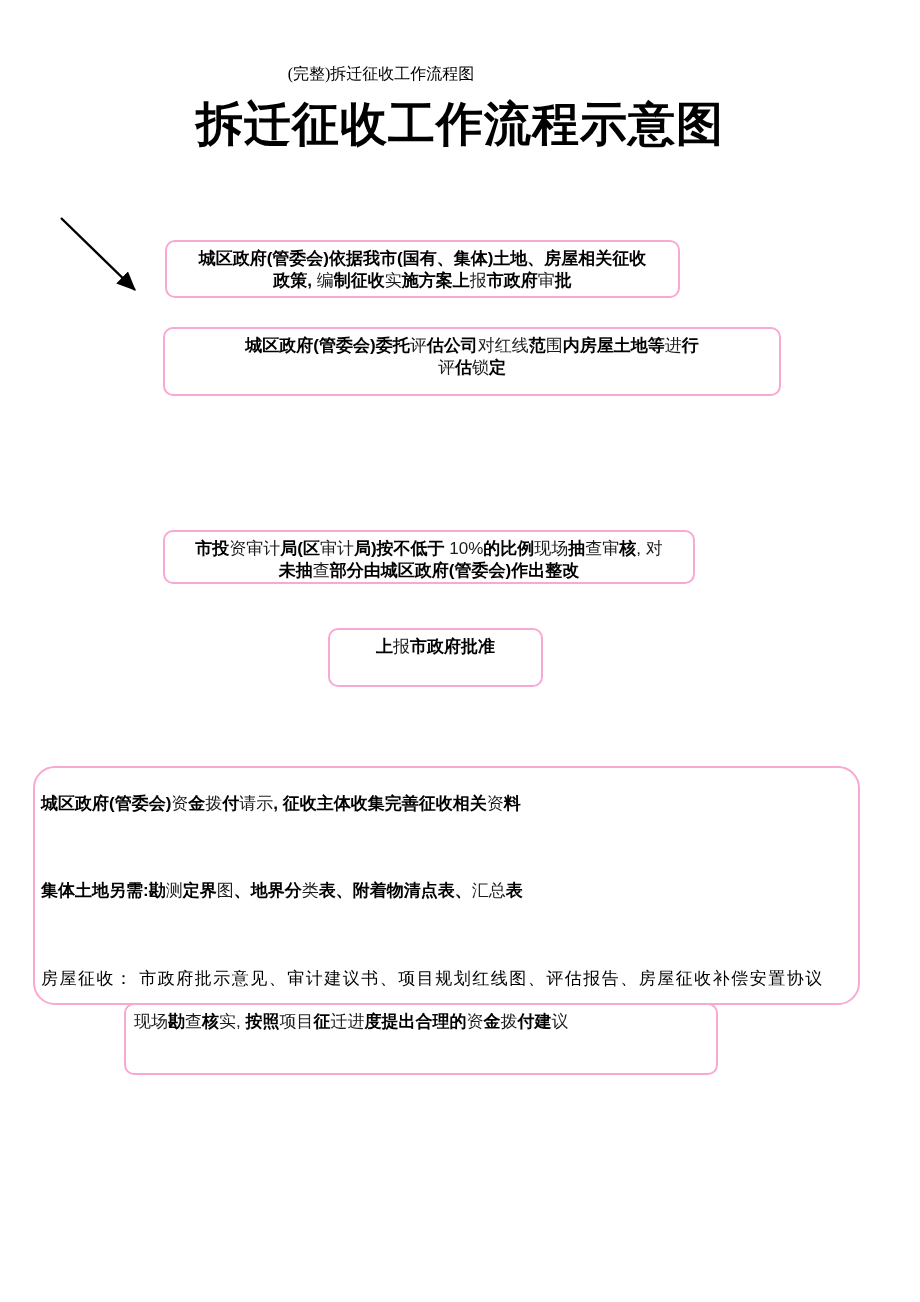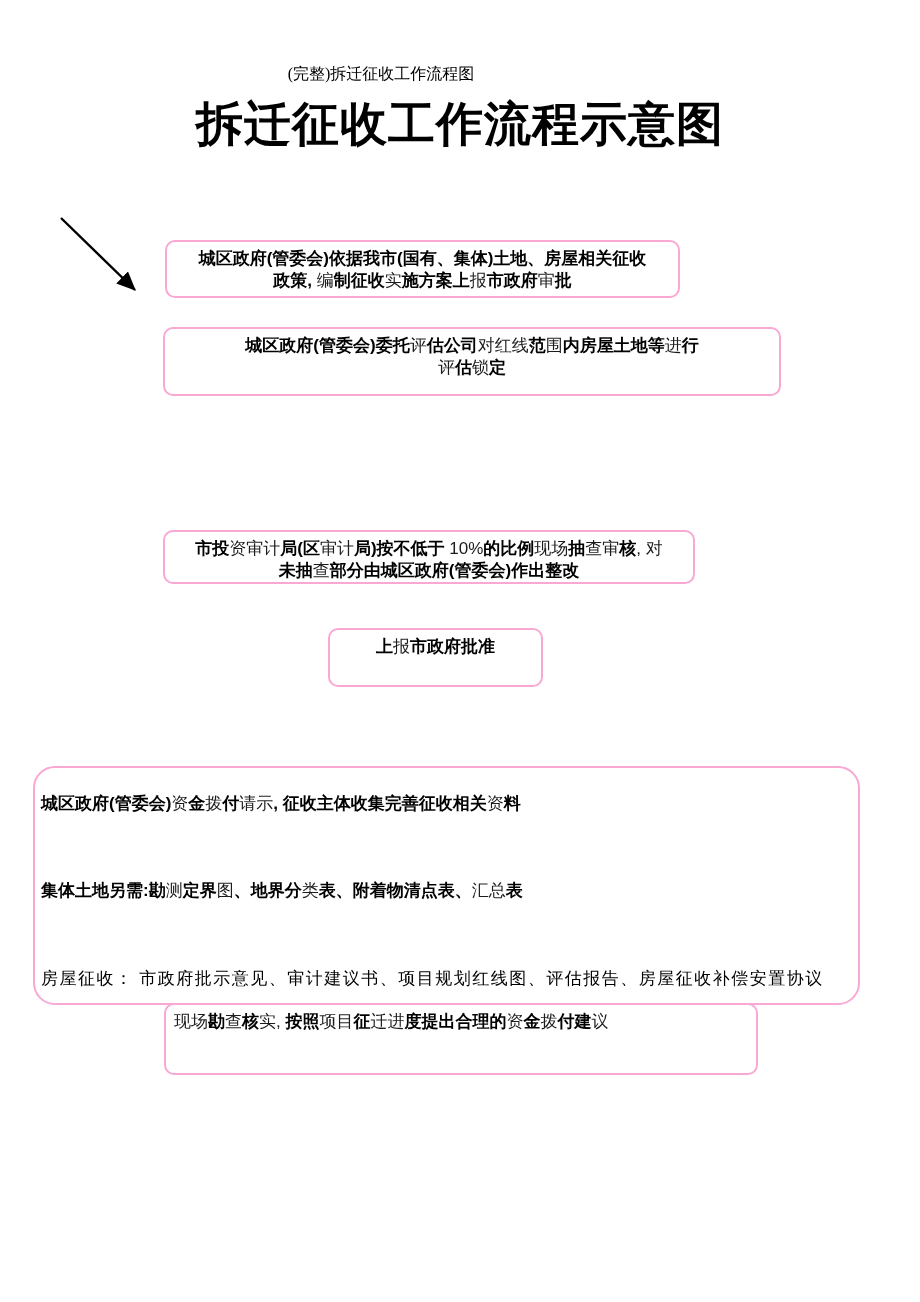--- a/index.html
+++ b/index.html
@@ -100,17 +100,17 @@
   <div class="box" style="left:328px;top:628px;width:215px;height:59px;">
     <div class="txt"><span class="rb">上</span><span class="rn">报</span><span class="rb">市政府批准</span></div>
   </div>
 
   <div class="box info-box" style="left:33px;top:726px;width:827px;height:239px;margin-top:40px;">
     <div class="info-line" style="top:25px;"><span class="rb">城区政府(管委会)</span><span class="rn">资</span><span class="rb">金</span><span class="rn">拨</span><span class="rb">付</span><span class="rn">请示</span><span class="rb">, 征收主体收集完善征收相关</span><span class="rn">资</span><span class="rb">料</span></div>
     <div class="info-line" style="top:112px;"><span class="rb">集体土地另需:勘</span><span class="rn">测</span><span class="rb">定界</span><span class="rn">图</span><span class="rb">、地界分</span><span class="rn">类</span><span class="rb">表、附着物清点表、</span><span class="rn">汇总</span><span class="rb">表</span></div>
     <div class="info-line kai" style="top:200px;">房屋征收： 市政府批示意见、审计建议书、项目规划红线图、评估报告、房屋征收补偿安置协议</div>
   </div>
 
-  <div class="box" style="left:124px;top:1003px;width:594px;height:72px;margin-left:40px;">
+  <div class="box" style="left:124px;top:1003px;width:594px;height:72px;">
     <div class="txt left-txt"><span class="rn">现场</span><span class="rb">勘</span><span class="rn">查</span><span class="rb">核</span><span class="rn">实, </span><span class="rb">按照</span><span class="rn">项目</span><span class="rb">征</span><span class="rn">迁进</span><span class="rb">度提出合理的</span><span class="rn">资</span><span class="rb">金</span><span class="rn">拨</span><span class="rb">付建</span><span class="rn">议</span></div>
   </div>
 
 </div>
 
 </body></html>

